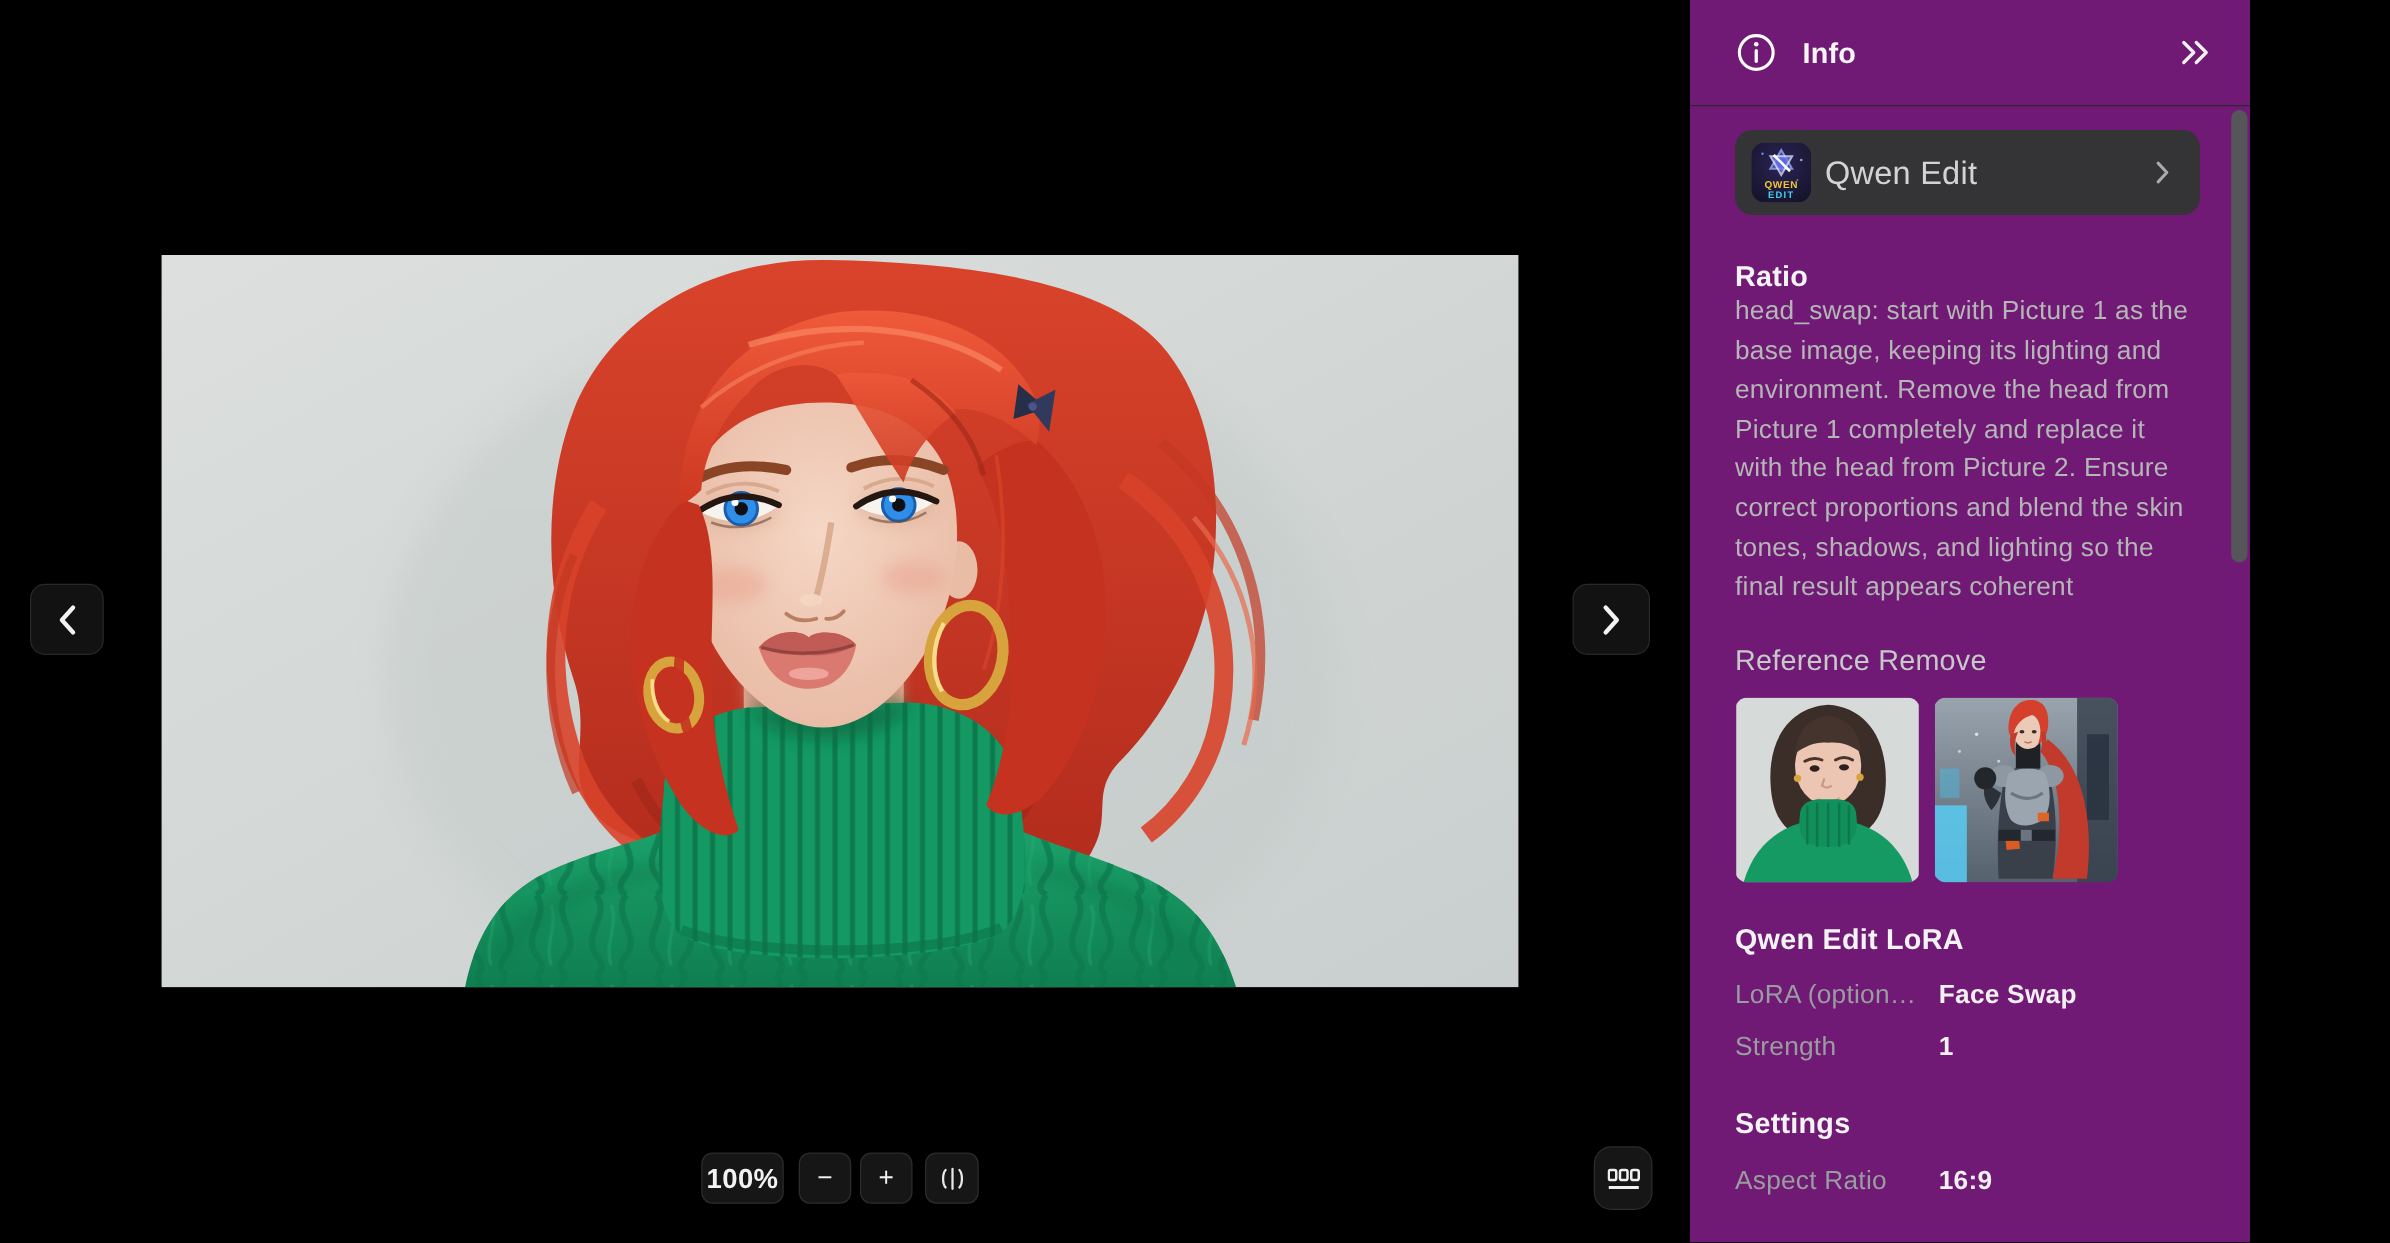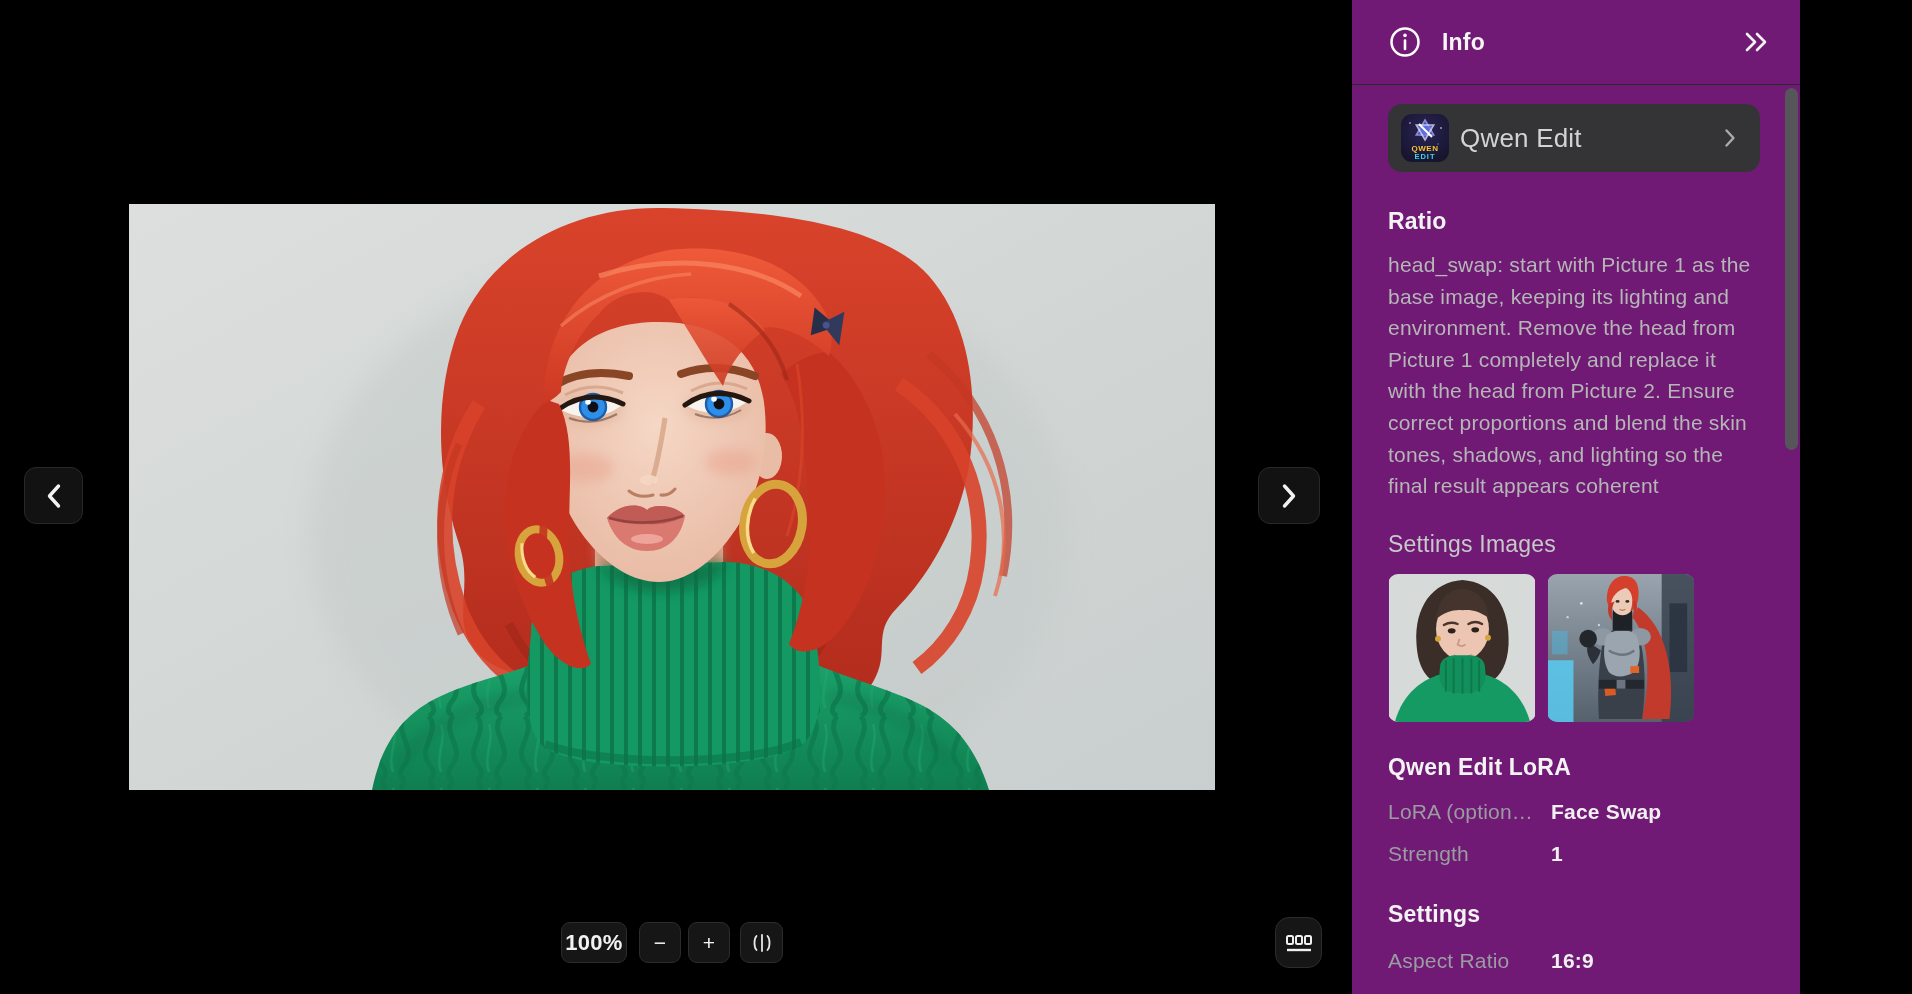--- a/index.html
+++ b/index.html
@@ -35,21 +35,21 @@
   .panel-body{padding:0 40px 0 36px;}
   .sec-heading{font-size:23px;font-weight:600;color:#f3f3f4;line-height:24px;}
   .h-model{margin-top:30px;}
   .model-card{margin-top:19px;height:68px;border-radius:14px;background:#343437;display:flex;align-items:center;
     padding:0 24px 0 13px;box-sizing:border-box;cursor:pointer;}
   .model-badge{width:48px;height:48px;border-radius:11px;overflow:hidden;flex:0 0 auto;}
   .model-name{margin-left:11px;font-size:26px;color:#d2d4d4;}
   .model-chevron{margin-left:auto;display:flex;}
 
   .h-prompt{margin-top:37px;}
-  .prompt-text{margin-top:16px;font-size:21px;line-height:31.6px;color:#b4b7b6;}
+  .prompt-text{font-size:21px;line-height:31.6px;color:#b4b7b6;}
 
   .h-refs{margin-top:30px;font-weight:400;color:#c6c9c8;}
   .thumbs{margin-top:18px;display:flex;gap:11px;}
   .thumb{width:148px;height:148px;border-radius:10px;overflow:hidden;cursor:pointer;}
   .thumb svg{display:block;}
 
   .h-lora{margin-top:33px;}
   .kv-row{display:flex;align-items:baseline;font-size:21px;line-height:26px;}
   .kv-label{flex:0 0 163px;color:#9a9da0;white-space:nowrap;overflow:hidden;}
   .kv-value{color:#f0f0f1;font-weight:600;}
@@ -292,21 +292,21 @@
         <span class="model-chevron">
           <svg width="12" height="20" viewBox="0 0 12 20">
             <polyline points="2.5,2.5 9.5,10 2.5,17.5" fill="none" stroke="#ababaf" stroke-width="2.4" stroke-linecap="round" stroke-linejoin="round"></polyline>
           </svg>
         </span>
       </div>
 
       <div class="sec-heading h-prompt">Ratio</div>
       <div class="prompt-text">head_swap: start with Picture 1 as the base image, keeping its lighting and environment. Remove the head from Picture 1 completely and replace it with the head from Picture 2. Ensure correct proportions and blend the skin tones, shadows, and lighting so the final result appears coherent</div>
 
-      <div class="sec-heading h-refs">Settings Images</div>
+      <div class="sec-heading h-refs">Reference Remove</div>
 
       <div class="thumbs">
         <div class="thumb">
           <svg width="148" height="148" viewBox="0 0 149 151">
             <rect width="149" height="151" fill="#d6dad9"></rect>
             <path d="M28 70 C26 34 44 8 75 6 C106 8 124 34 122 72 C121 92 114 104 104 110 L46 110 C36 104 29 92 28 70 Z" fill="#3b2d28"></path>
             <ellipse cx="75" cy="56" rx="27" ry="32" fill="#ecc6b2"></ellipse>
             <path d="M48 46 C50 26 60 16 75 15 C90 16 100 26 102 45 C92 38 84 36 75 37 C66 36 57 39 48 46 Z" fill="#45342e"></path>
             <path d="M48 46 C44 62 44 82 50 98 C42 92 38 78 38 62 Z" fill="#3b2d28"></path>
             <path d="M102 45 C106 61 106 81 100 97 C108 91 112 77 112 61 Z" fill="#3b2d28"></path>

